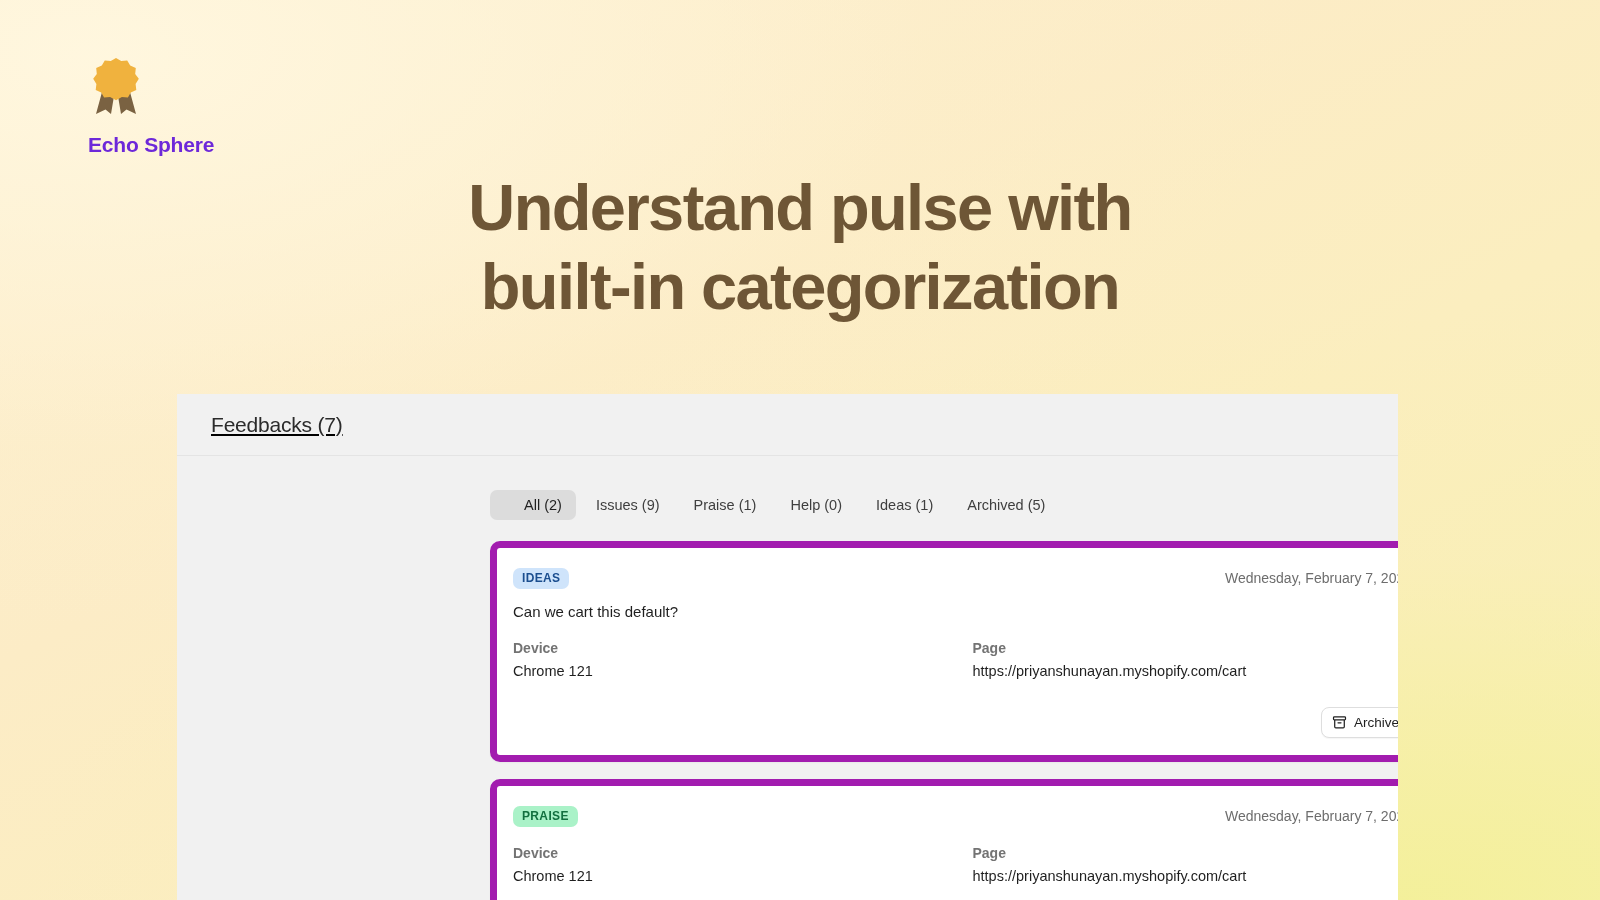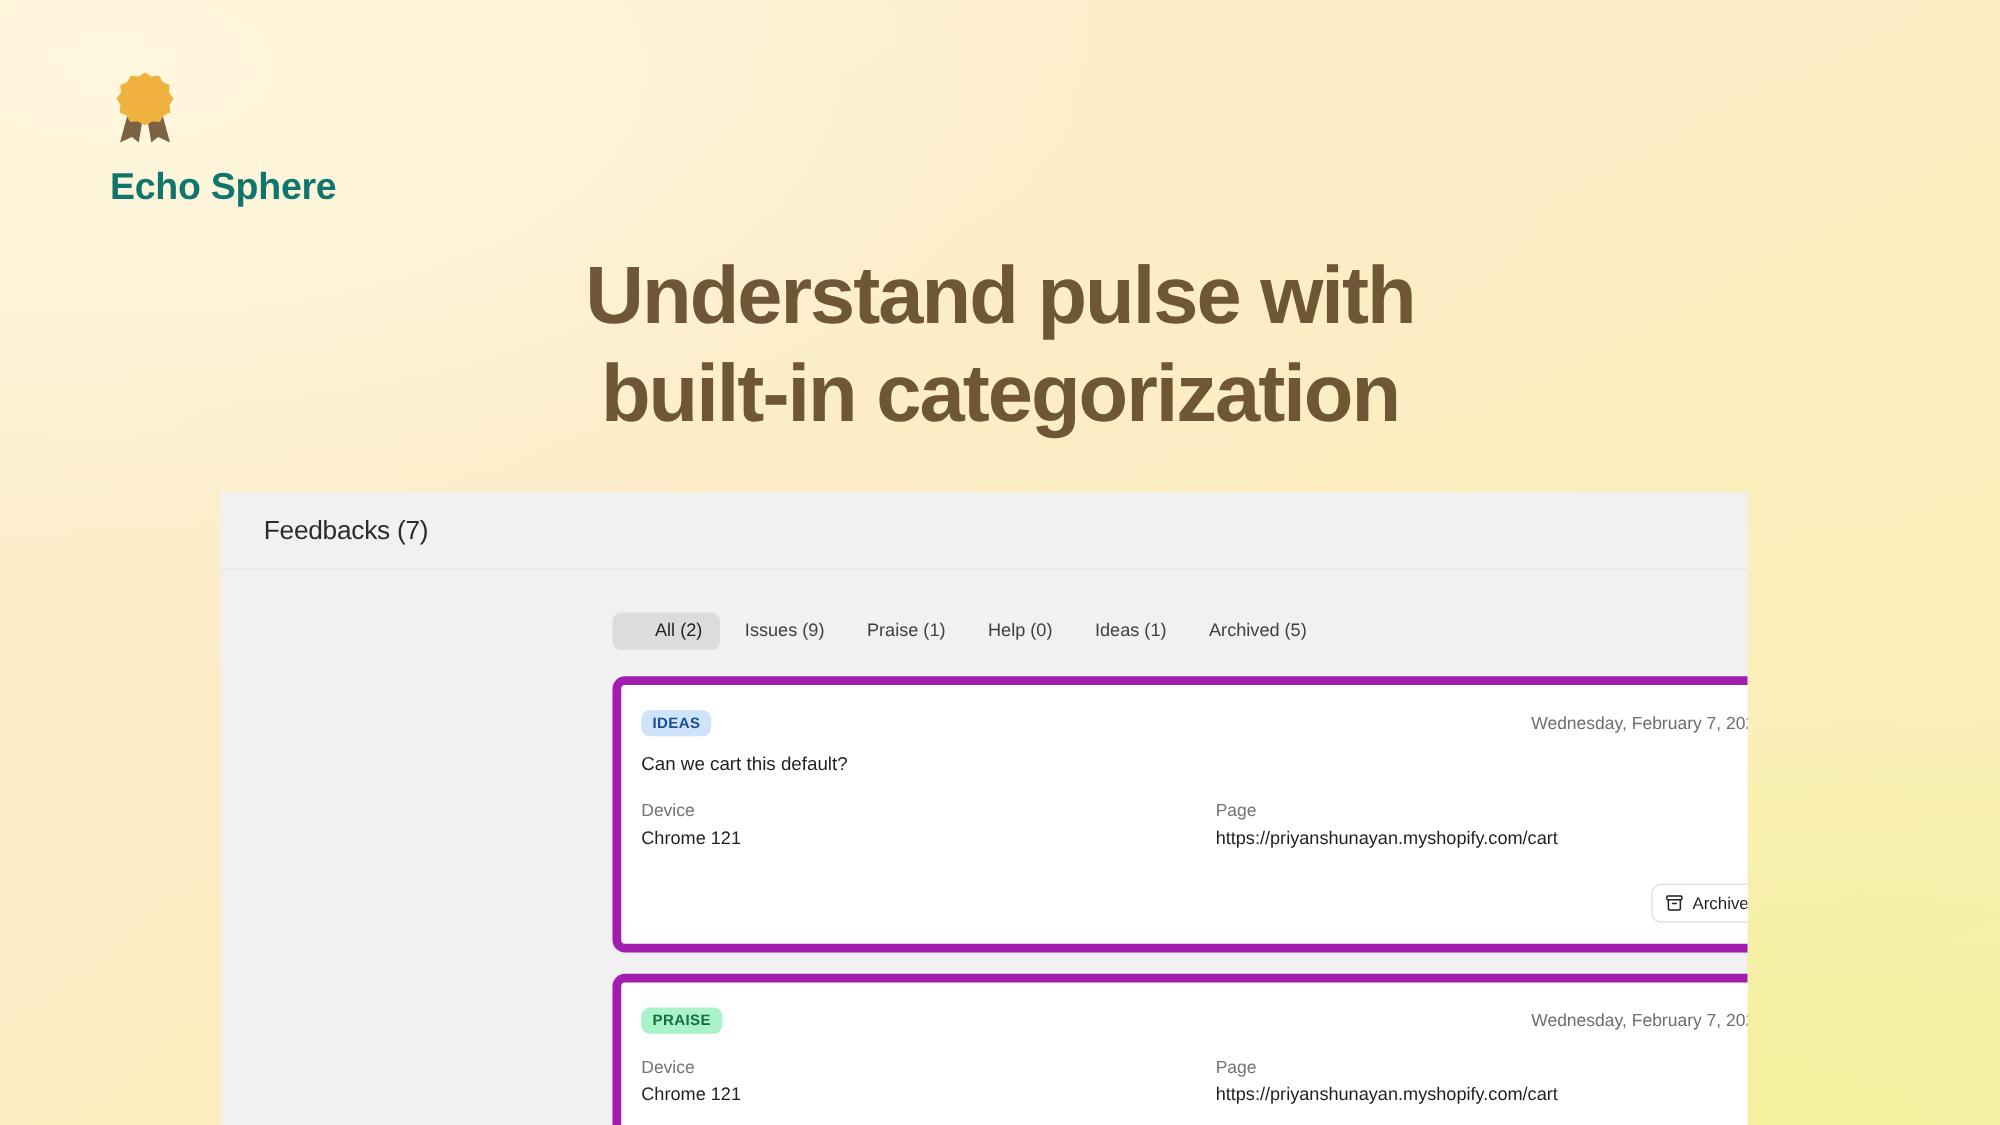--- a/index.html
+++ b/index.html
@@ -21,35 +21,34 @@
 
   
   .brand {
     position: absolute;
     left: 88px; top: 56px;
     width: 300px;
   }
   .brand-mark { width: 56px; height: 62px; display: block; }
   .brand-name {
     margin-top: 14px;
-    font-size: 30px;
+    font-size: 21px;
     font-weight: 700;
-    color: #0f766e;
+    color: #6d28d9;
     letter-spacing: -0.2px;
     line-height: 1.2;
   }
 
   
   .hero {
     position: absolute;
     left: 0; right: 0;
     top: 168px;
     text-align: center;
     padding: 0 160px;
-    margin-top: 28px;
   }
   .hero-title {
     margin: 0;
     font-size: 65px;
     line-height: 1.22;
     font-weight: 800;
     color: #6e5636;
     letter-spacing: -1.6px;
   }
   .hero-title .ln { display: block; }
@@ -64,20 +63,21 @@
     background: #f1f1f1;
     overflow: hidden;
   }
   .panel-header {
     height: 62px;
     padding: 0 34px;
     display: flex;
     align-items: center;
     border-bottom: 1px solid #e4e4e4;
     background: #f1f1f1;
+    text-decoration: underline;
   }
   .panel-title {
     font-size: 21px;
     color: #2b2b2b;
     font-weight: 400;
     letter-spacing: -0.2px;
   }
   .panel-body {
     padding: 34px 0 0 0;
   }
@@ -157,20 +157,21 @@
     margin-top: 15px;
     display: grid;
     grid-template-columns: 1fr 1fr;
     column-gap: 20px;
     row-gap: 0;
   }
   .meta-label {
     font-size: 14px;
     color: #737373;
     line-height: 1.6;
+    font-weight: bold;
   }
   .meta-value {
     font-size: 14.5px;
     color: #1f1f1f;
     line-height: 1.55;
     white-space: nowrap;
     overflow: hidden;
   }
   .card-actions {
     margin-top: 25px;

